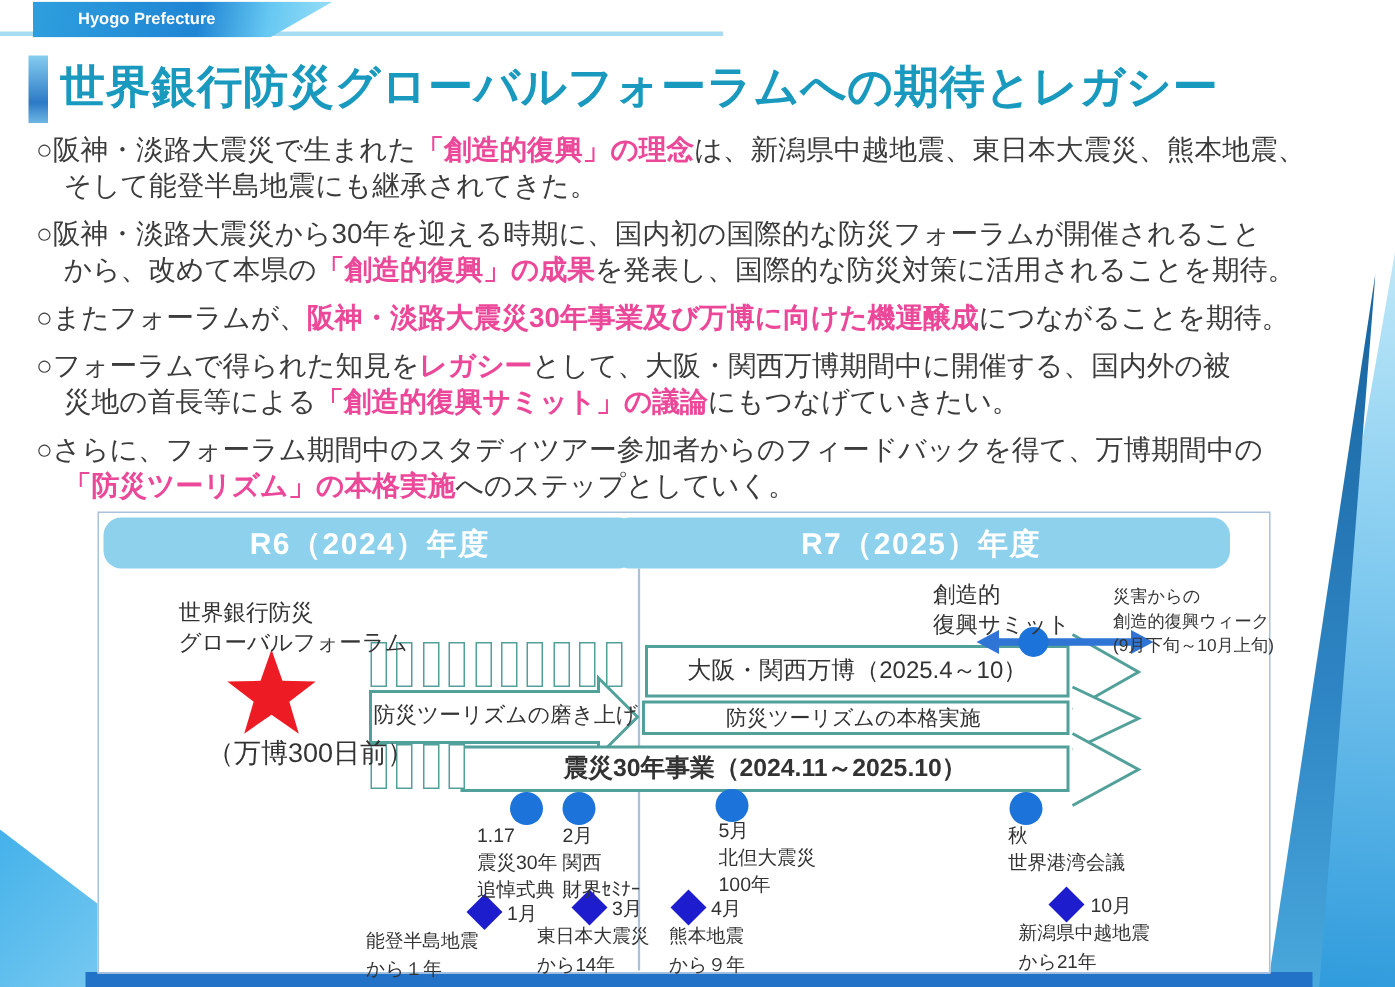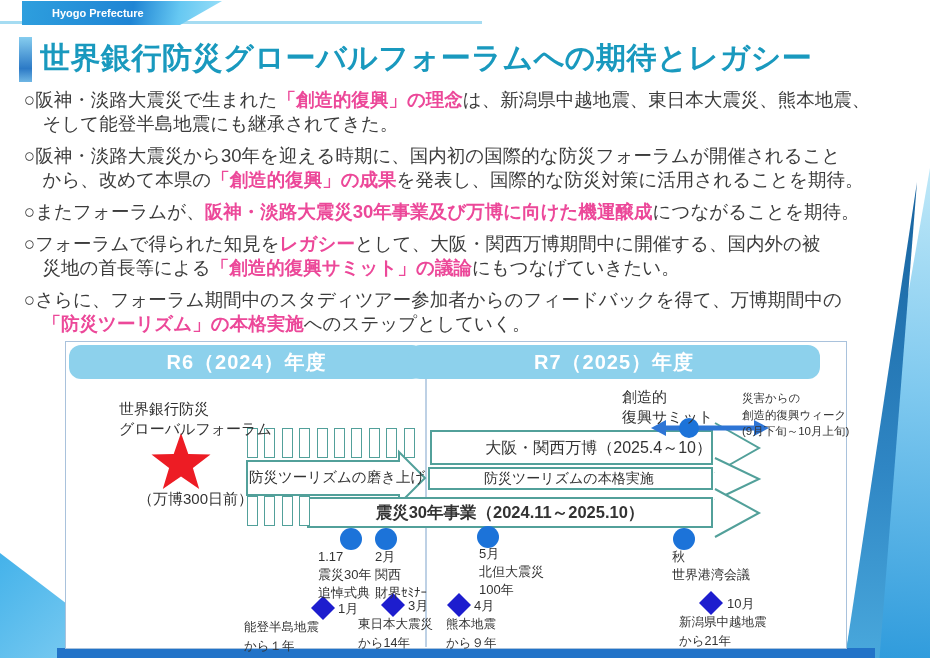--- a/index.html
+++ b/index.html
@@ -47,23 +47,23 @@
   .bullets .red{color:#ec4899;font-weight:bold;margin-top:12px;}
   
   .panel{position:absolute;left:65px;top:341px;width:780px;height:306px;border:1.5px solid #A9C2DC;background:#fff;}
   .hdr{position:absolute;top:3px;height:34px;background:#8DD1EC;color:#fff;font-size:20px;font-weight:bold;
        display:flex;align-items:center;justify-content:center;letter-spacing:1px;border-radius:12px;}
   .hdr-r6{left:3px;width:355px;}
   .hdr-r7{left:342px;width:412px;}
   .panel-svg{position:absolute;left:0;top:0;width:780px;height:306px;}
   .plabel{position:absolute;color:#333;}
   .t-forum{left:53px;top:57px;font-size:15px;line-height:1.35;}
-  .t-note{left:72px;top:148px;font-size:15px;}
+  .t-note{left:72px;top:148px;font-size:18px;}
   .t-polish{left:183px;top:121px;width:150px;text-align:center;font-size:14.5px;line-height:29px;white-space:nowrap;}
-  .t-expo{left:365px;top:92px;width:281px;text-align:right;font-size:16px;line-height:27px;white-space:nowrap;}
+  .t-expo{left:365px;top:92px;width:281px;text-align:center;font-size:16px;line-height:27px;white-space:nowrap;}
   .t-full{left:370px;top:127px;font-size:14px;line-height:19px;white-space:nowrap;padding-left:48px;}
   .t-quake30{left:242px;top:158px;width:404px;text-align:center;font-size:16.5px;line-height:25px;white-space:nowrap;font-weight:bold;}
   .t-summit{left:556px;top:45px;font-size:15px;line-height:1.3;}
   .t-week{left:676px;top:48px;font-size:11.5px;line-height:1.45;white-space:nowrap;}
   .hatch-row{position:absolute;display:flex;}
   .hatch-row-1{left:181px;top:86px;}
   .hatch-row-2{left:181px;top:154px;}
   .hatch{width:11px;height:30px;border:1.6px solid #52A09A;background:#fff;margin-right:6.4px;box-sizing:border-box;}
   .ev{position:absolute;font-size:13px;line-height:1.4;color:#333;white-space:nowrap;}
   .ann-month{position:absolute;font-size:13px;color:#333;white-space:nowrap;}

